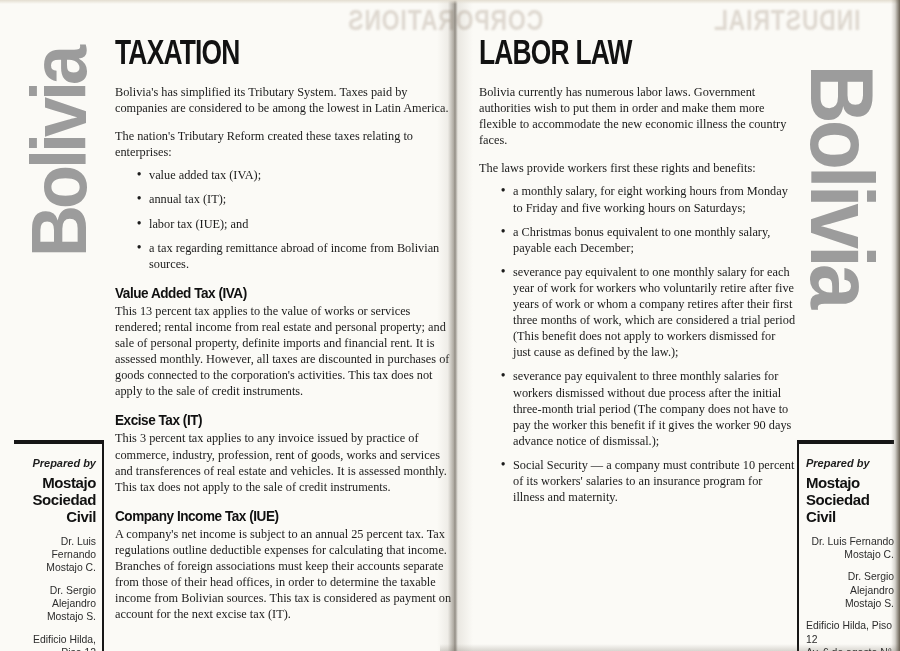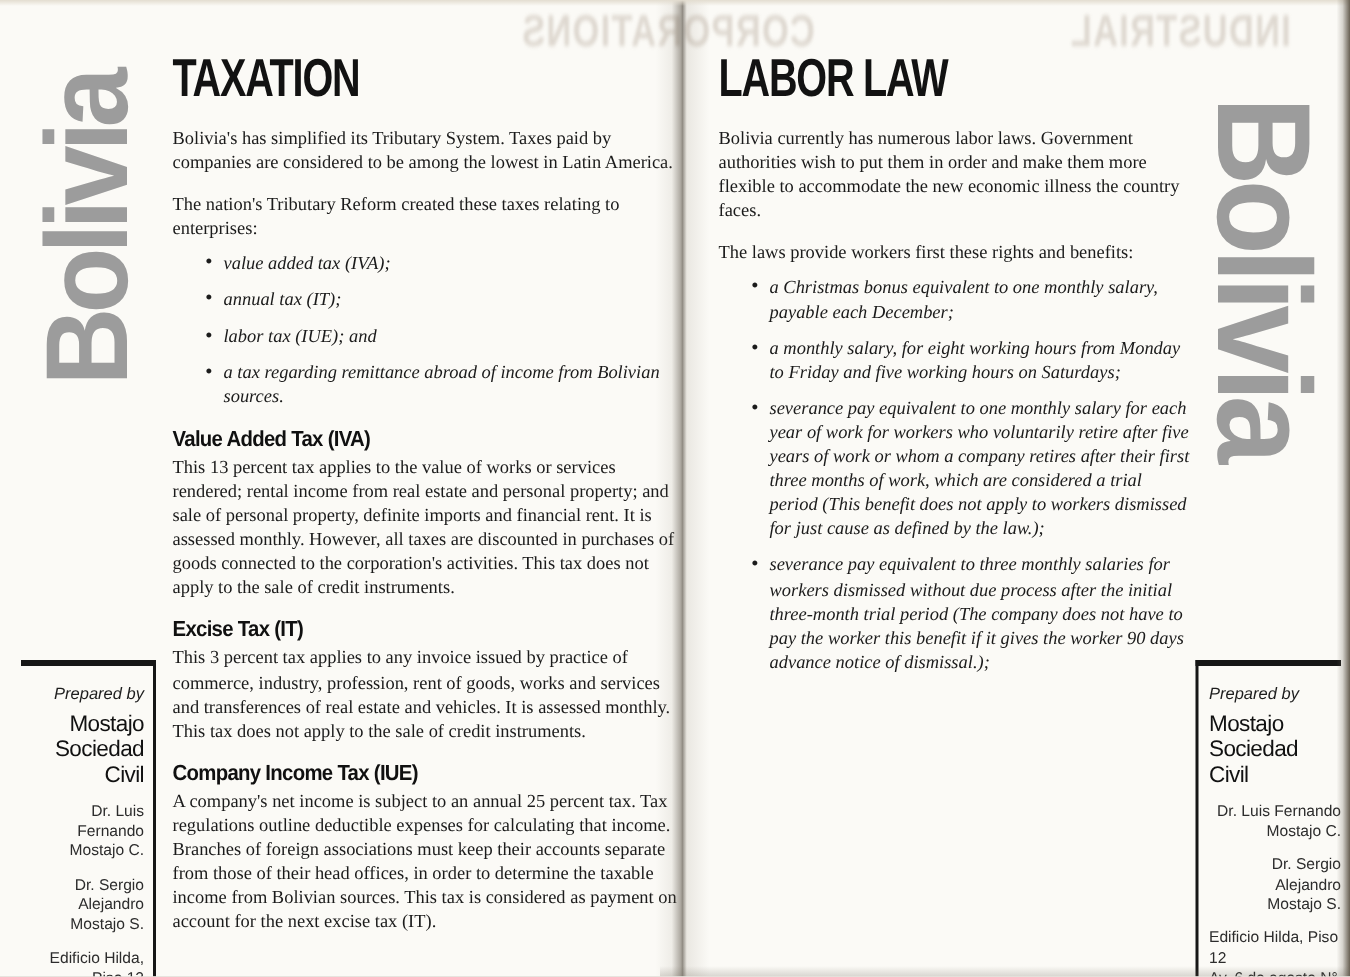--- a/index.html
+++ b/index.html
@@ -50,37 +50,37 @@
     transform:scale(-0.85,1.1);transform-origin:center top;
     filter:blur(1.2px);opacity:0.85;letter-spacing:1px;
   }
   .ghost-left{left:330px;}
   .ghost-right{left:700px;}
   .col p{font-size:12.3px;line-height:16.1px;margin:0 0 12px;}
   .col .list-intro{margin-bottom:7px;}
   ul.bullets{list-style:none;margin:0 0 4px;padding:0 0 0 22px;}
   ul.bullets li{
     position:relative;padding-left:12px;margin-bottom:8px;
-    font-size:12.3px;line-height:16.1px;font-style:italic;}
+    font-size:12.3px;line-height:16.1px;}
   ul.bullets li::before{content:"\2022";position:absolute;left:0;top:-1px;font-weight:bold;}
   .h2{
     font-family:"Liberation Sans", sans-serif;font-weight:bold;
     font-size:14.6px;letter-spacing:-0.5px;color:#101010;
     transform:scaleX(0.93);transform-origin:left;
     margin:13px 0 2px;white-space:nowrap;}
   .section p{margin-bottom:10px;}
   
   .pbox{
     position:absolute;top:440px;bottom:0;width:82px;
     font-family:"Liberation Sans", sans-serif;color:#2c2c2c;
     border-top:4px solid #161616;}
   .pbox-left{left:14px;padding-right:6px;border-right:2px solid #161616;text-align:right;}
   .pbox-right{left:797px;padding-left:7px;border-left:2px solid #161616;width:88px;}
-  .pbox .plabel{font-style:italic;font-weight:normal;font-size:11px;margin-top:13px;color:#1d1d1d;}
-  .pbox .firm{font-size:15px;font-weight:normal;line-height:1.13;letter-spacing:-0.4px;color:#111;margin-top:6px;}
+  .pbox .plabel{font-style:italic;font-weight:bold;font-size:11px;margin-top:13px;color:#1d1d1d;}
+  .pbox .firm{font-size:15px;font-weight:bold;line-height:1.13;letter-spacing:-0.4px;color:#111;margin-top:6px;}
   .pbox .person{font-size:10.4px;line-height:1.28;margin-top:9px;text-align:right;}
   .pbox .addr{font-size:10.4px;line-height:1.28;margin-top:9px;}
 </style>
 </head>
 <body>
 
 <div class="canvas">
 
   <div class="ghost ghost-left">CORPORATIONS</div>
   <div class="ghost ghost-right">INDUSTRIAL</div>
@@ -116,24 +116,25 @@
       <div class="h2">Company  Income Tax (IUE)</div>
       <p>A company's net income is subject to an annual 25 percent tax. Tax regulations outline deductible expenses for calculating that income. Branches of foreign associations must keep their accounts separate from those of their head offices, in order to determine the taxable income from Bolivian sources. This tax is considered as payment on account for the next excise tax (IT).</p>
     </div>
   </div>
 
   <div class="col col-right">
     <div class="big-title">LABOR LAW</div>
     <p>Bolivia currently has numerous labor laws. Government authorities wish to put them in order and make them more flexible to accommodate the new economic illness the country faces.</p>
     <p class="list-intro">The laws provide workers first these rights and benefits:</p>
     <ul class="bullets">
+      <li>a monthly salary, for eight working hours  from Monday to Friday and five working hours on Saturdays;</li>
       <li>a Christmas bonus equivalent to one monthly salary, payable each December;</li>
-      <li>a monthly salary, for eight working hours  from Monday to Friday and five working hours on Saturdays;</li>
       <li>severance pay equivalent to one monthly salary for each year of work for workers who voluntarily retire after five years of work or whom a company retires after their first three months of work, which are considered a trial period (This benefit does not apply to workers dismissed for just cause as defined by the law.);</li>
       <li>severance pay equivalent to three monthly salaries for workers dismissed without due process after the initial three-month trial period (The company does not have to pay the worker this benefit if it gives the worker  90 days advance notice of dismissal.);</li>
+      <li>Social Security — a company must contribute 10 percent of its workers' salaries to an insurance program for illness and maternity.</li>
     </ul>
   </div>
 
   <div class="pbox pbox-left">
     <div class="plabel">Prepared by</div>
     <div class="firm">
       <div>Mostajo</div>
       <div>Sociedad</div>
       <div>Civil</div>
     </div>

